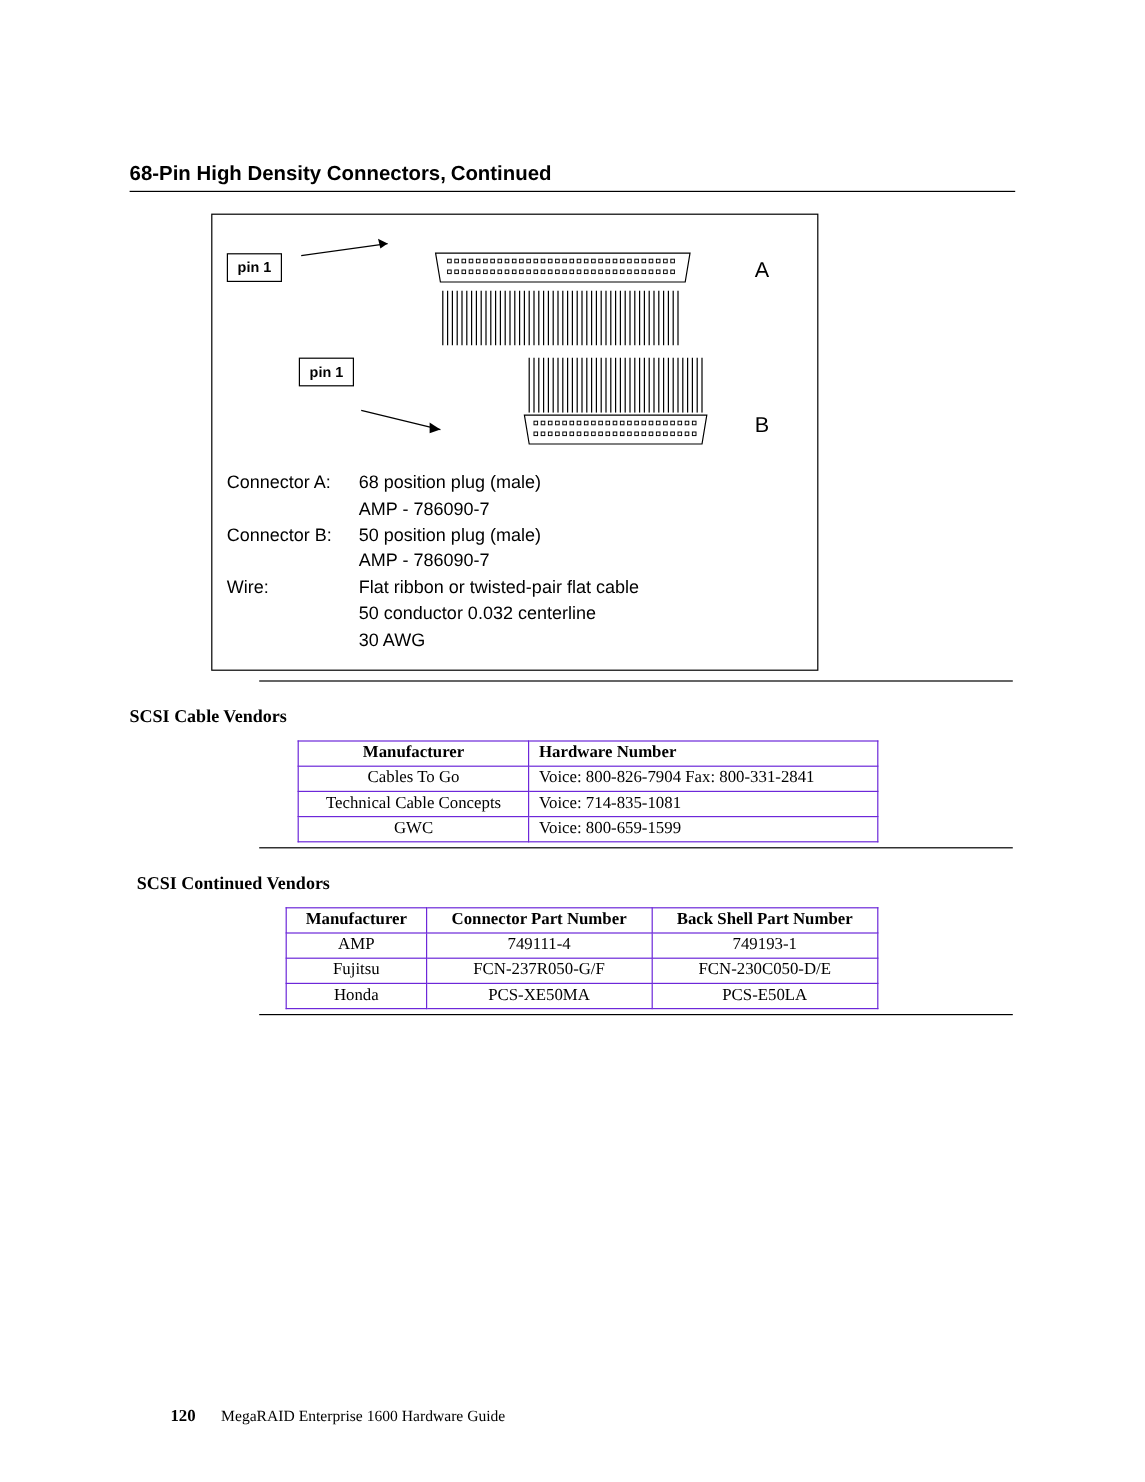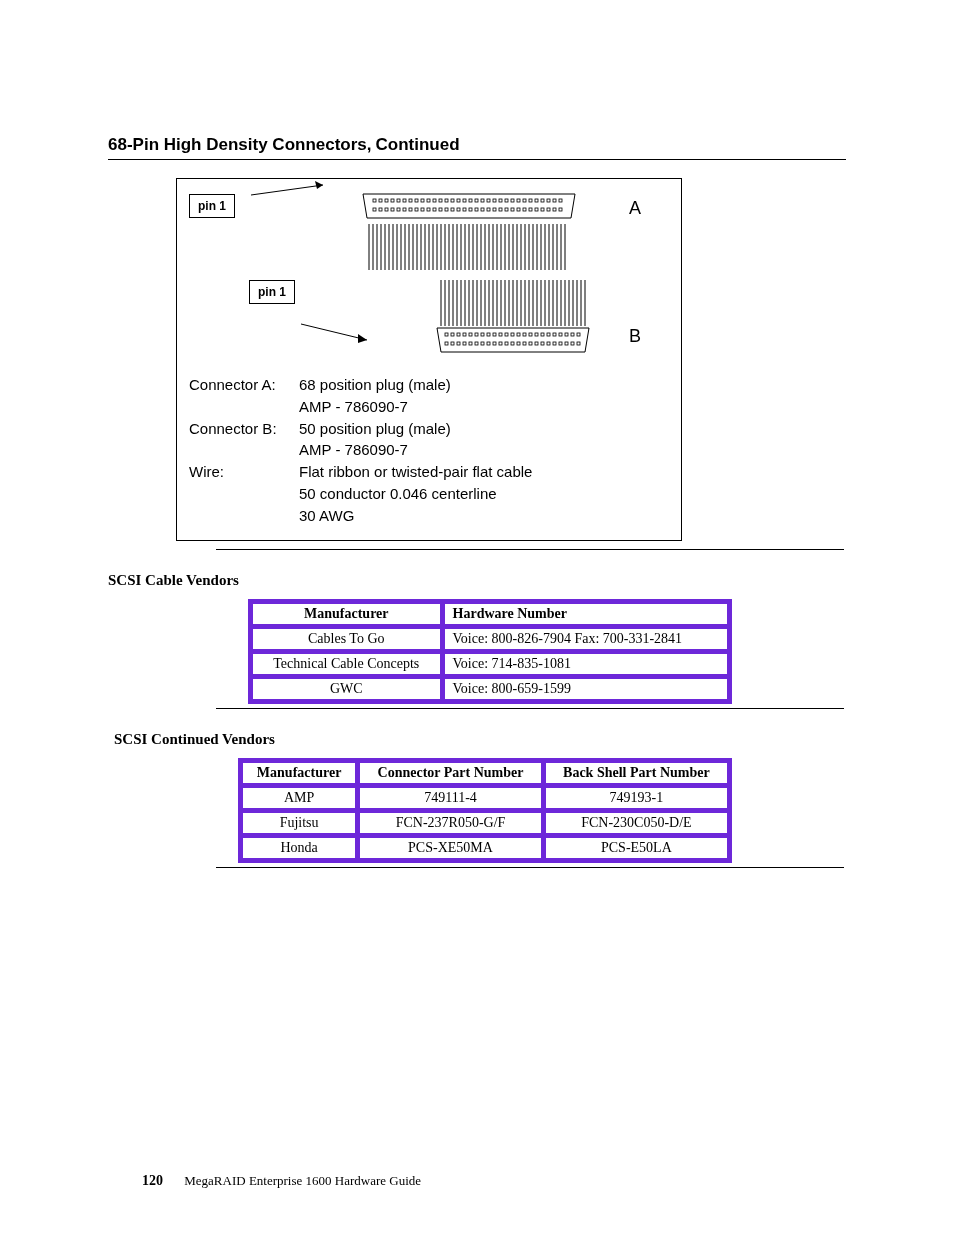--- a/index.html
+++ b/index.html
@@ -24,21 +24,21 @@
   .para {
     font-size: 16px;
     margin-top: 8px;
     line-height: 1.35;
   }
   .para .bold { font-weight: bold; }
   .figure-box {
     width: 480px;
     margin: 12px 0 0 68px;
     border: 1px solid #000;
-    padding: 13px 12px 14px 12px;
+    padding: 30px 12px 14px 12px;
     font-family: Arial, Helvetica, sans-serif;
   }
   .pin-label {
     border: 1px solid #000;
     font-size: 12px;
     font-weight: bold;
     padding: 4px 8px;
     display: inline-block;
   }
   .conn-row {
@@ -82,21 +82,21 @@
     margin-top: 22px;
   }
   table {
     border-collapse: collapse;
     margin: 10px auto 0 auto;
     font-size: 14px;
   }
   table.t1 { width: 484px; margin-left: 140px; }
   table.t2 { width: 494px; margin-left: 130px; }
   td, th {
-    border: 5px solid #6d28d9;
+    border: 1px solid #6d28d9;
     padding: 2px 8px;
     text-align: left;
   }
   .center { text-align: center; }
   .footer {
     position: absolute;
     bottom: 46px;
     left: 142px;
     font-size: 13px;
   }
@@ -383,41 +383,41 @@
       <div class="spec-row">
         <div class="spec-label"></div>
         <div class="spec-val">AMP -  786090-7</div>
       </div>
       <div class="spec-row">
         <div class="spec-label">Wire:</div>
         <div class="spec-val">Flat  ribbon or twisted-pair flat cable</div>
       </div>
       <div class="spec-row">
         <div class="spec-label"></div>
-        <div class="spec-val">50 conductor 0.046 centerline</div>
+        <div class="spec-val">50 conductor 0.032 centerline</div>
       </div>
       <div class="spec-row">
         <div class="spec-label"></div>
         <div class="spec-val">30 AWG</div>
       </div>
     </div>
   </div>
 
   <div class="underline-full"></div>
 
   <div class="section-title">SCSI Cable Vendors</div>
   <table class="t1">
     <tbody>
         <tr>
       <th class="center">Manufacturer</th>
       <th>Hardware Number</th>
     </tr>
     <tr>
       <td class="center">Cables To Go</td>
-      <td>Voice: 800-826-7904 Fax: 700-331-2841</td>
+      <td>Voice: 800-826-7904 Fax: 800-331-2841</td>
     </tr>
     <tr>
       <td class="center">Technical Cable Concepts</td>
       <td>Voice: 714-835-1081</td>
     </tr>
     <tr>
       <td class="center">GWC</td>
       <td>Voice: 800-659-1599</td>
     </tr>
   </tbody>

